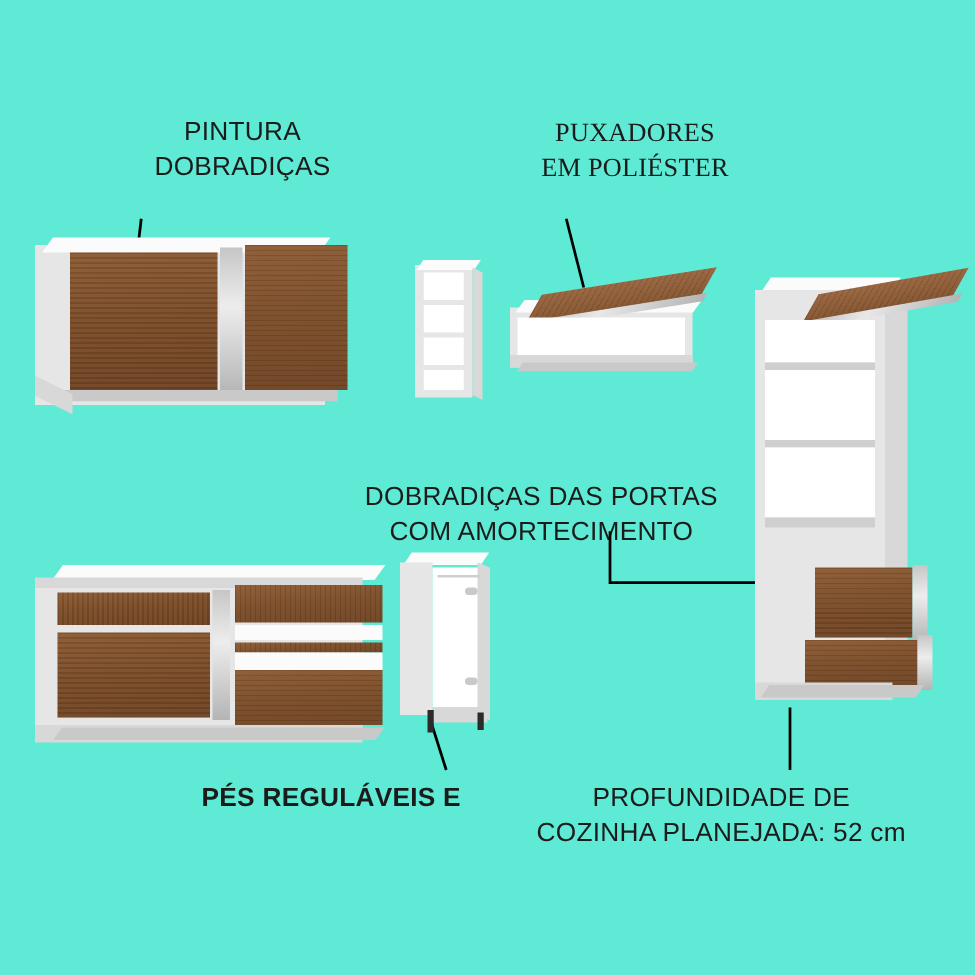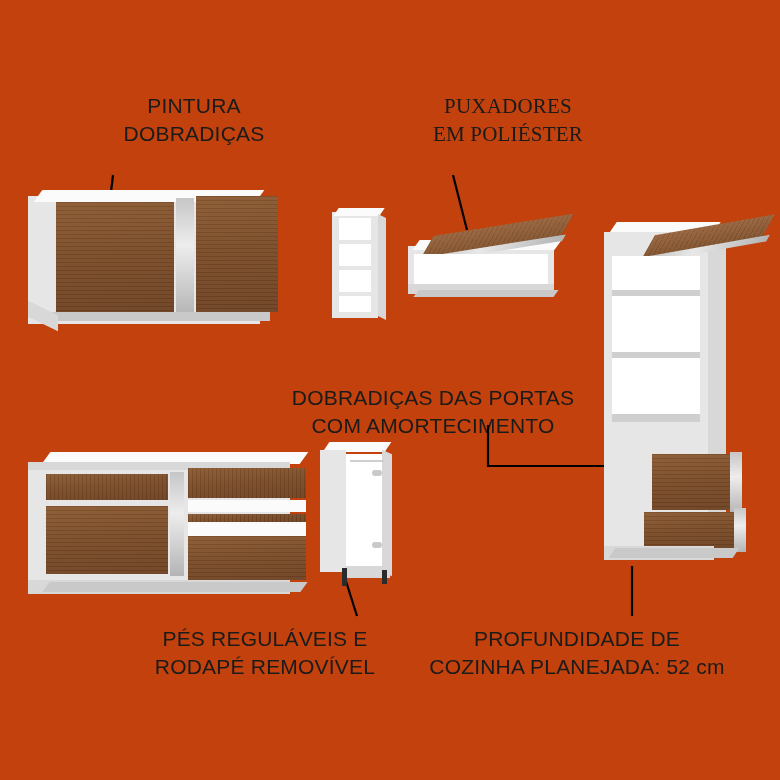--- a/index.html
+++ b/index.html
@@ -4,21 +4,21 @@
 <style>
   html, body {
     margin: 0;
     padding: 0;
     background: #ffffff;
   }
   #canvas {
     position: relative;
     width: 780px;
     height: 780px;
-    background: #c2410c;
+    background: #5eead4;
     font-family: "Liberation Sans", sans-serif;
     overflow: hidden;
   }
 
   
   .label {
     position: absolute;
     color: #1b1b1b;
     font-size: 21px;
     letter-spacing: 0.2px;
@@ -91,23 +91,22 @@
   <div class="label center" style="left:398px; top:92px; width:220px;font-family:Liberation Serif, serif;">
     <span>PUXADORES</span>
     <span>EM POLIÉSTER</span>
   </div>
 
   <div class="label center" style="left:268px; top:348px; width:330px;margin-top:36px;">
     <span>DOBRADIÇAS DAS PORTAS</span>
     <span>COM AMORTECIMENTO</span>
   </div>
 
-  <div class="label center" style="left:125px; top:625px; width:280px;">
+  <div class="label center" style="left:125px; top:625px; width:280px;font-weight:bold;">
     <span>PÉS REGULÁVEIS E</span>
-    <span>RODAPÉ REMOVÍVEL</span>
   </div>
 
   <div class="label center" style="left:412px; top:625px; width:330px;">
     <span>PROFUNDIDADE DE</span>
     <span>COZINHA PLANEJADA: 52 cm</span>
   </div>
 
   <svg class="leader" style="left:0; top:0; width:780px; height:780px;">
 
     <path d="M113 175 L102 268"></path>

